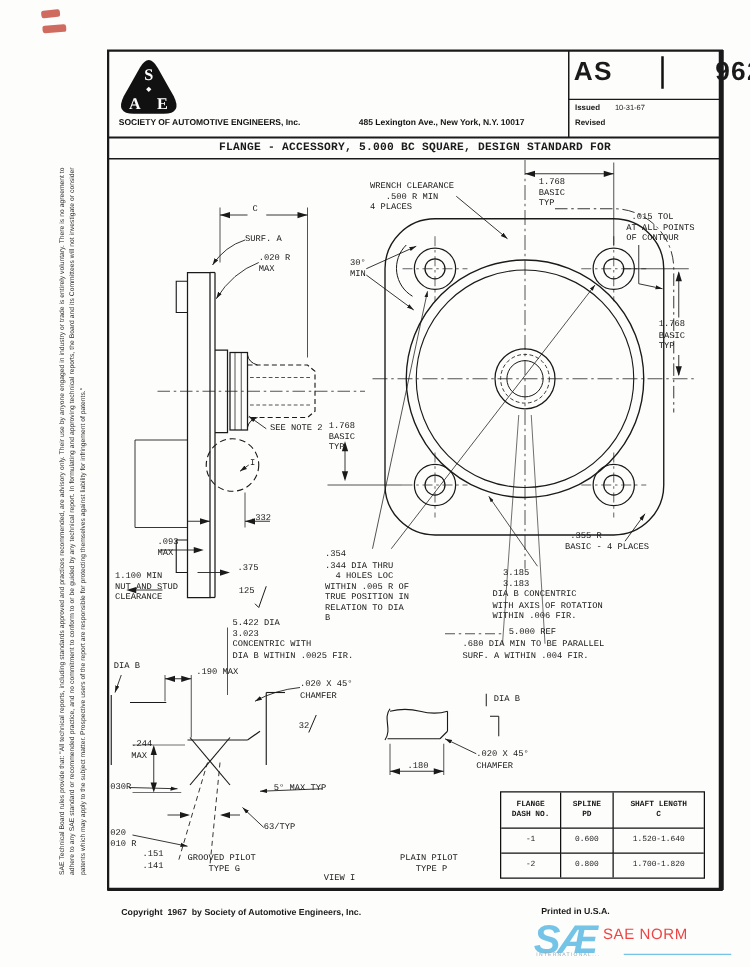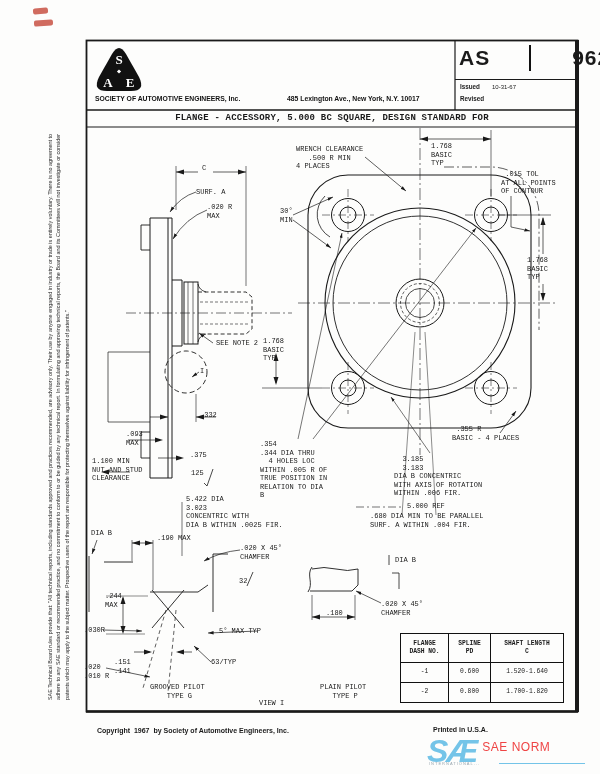--- a/index.html
+++ b/index.html
@@ -314,21 +314,21 @@
 CONCENTRIC WITH
 DIA B WITHIN .0025 FIR.</div>
       <div class="ann" style="left: 91px; top: 529px;">DIA B</div>
       <div class="ann" style="left: 157px; top: 534px;">.190 MAX</div>
       <div class="ann" style="left: 240px; top: 544px;">.020 X 45°
 CHAMFER</div>
       <div class="ann" style="left: 239px; top: 577px;">32</div>
       <div class="ann" style="left: 105px; top: 592px;">.244
 MAX</div>
       <div class="ann" style="left: 84px; top: 626px;">.030R</div>
-      <div class="ann" style="left: 114px; top: 658px;">.151
+      <div class="ann" style="left: 114px; top: 680px;">.151
 .141</div>
       <div class="ann" style="left: 84px; top: 663px;">.020
 .010 R</div>
       <div class="ann" style="left: 219px; top: 627px;">5° MAX TYP</div>
       <div class="ann" style="left: 211px; top: 658px;">63/TYP</div>
       <div class="ann" style="left: 150px; top: 683px;">GROOVED PILOT
     TYPE G</div>
       <div class="ann" style="left: 259px; top: 699px;">VIEW I</div>
       <div class="ann" style="left: 395px; top: 556px;">DIA B</div>
       <div class="ann" style="left: 381px; top: 600px;">.020 X 45°

